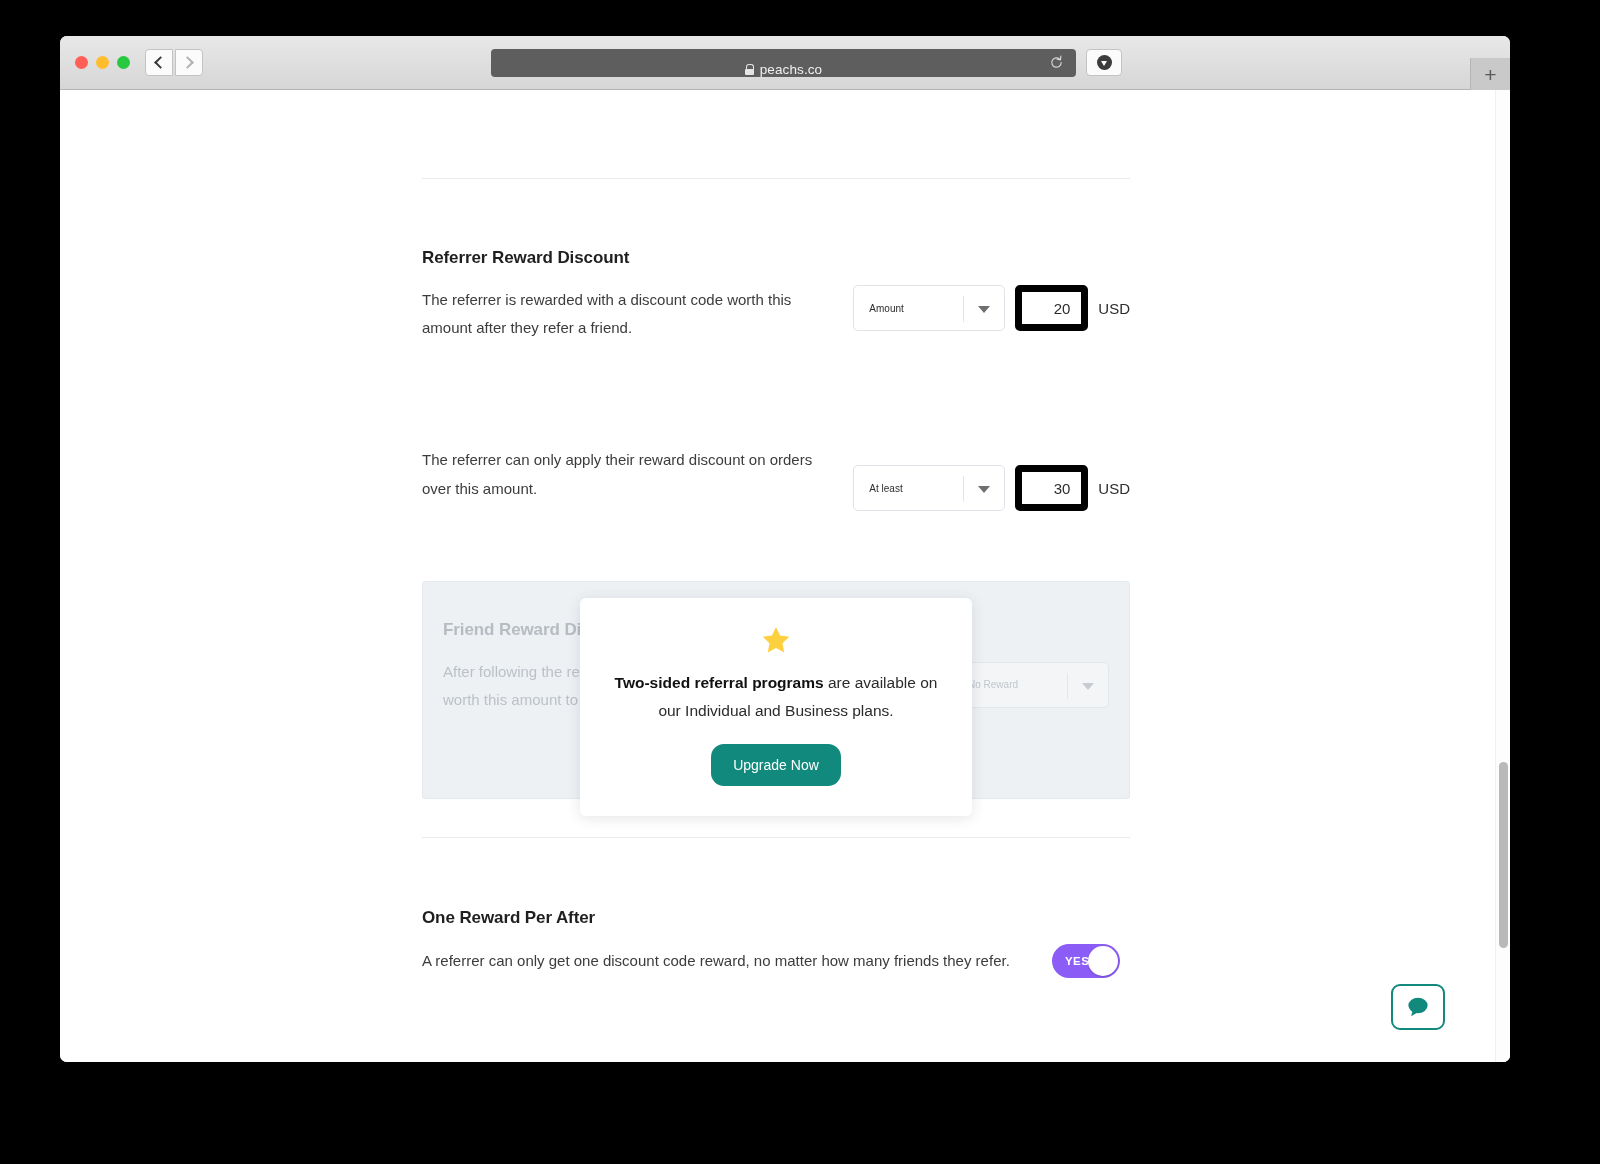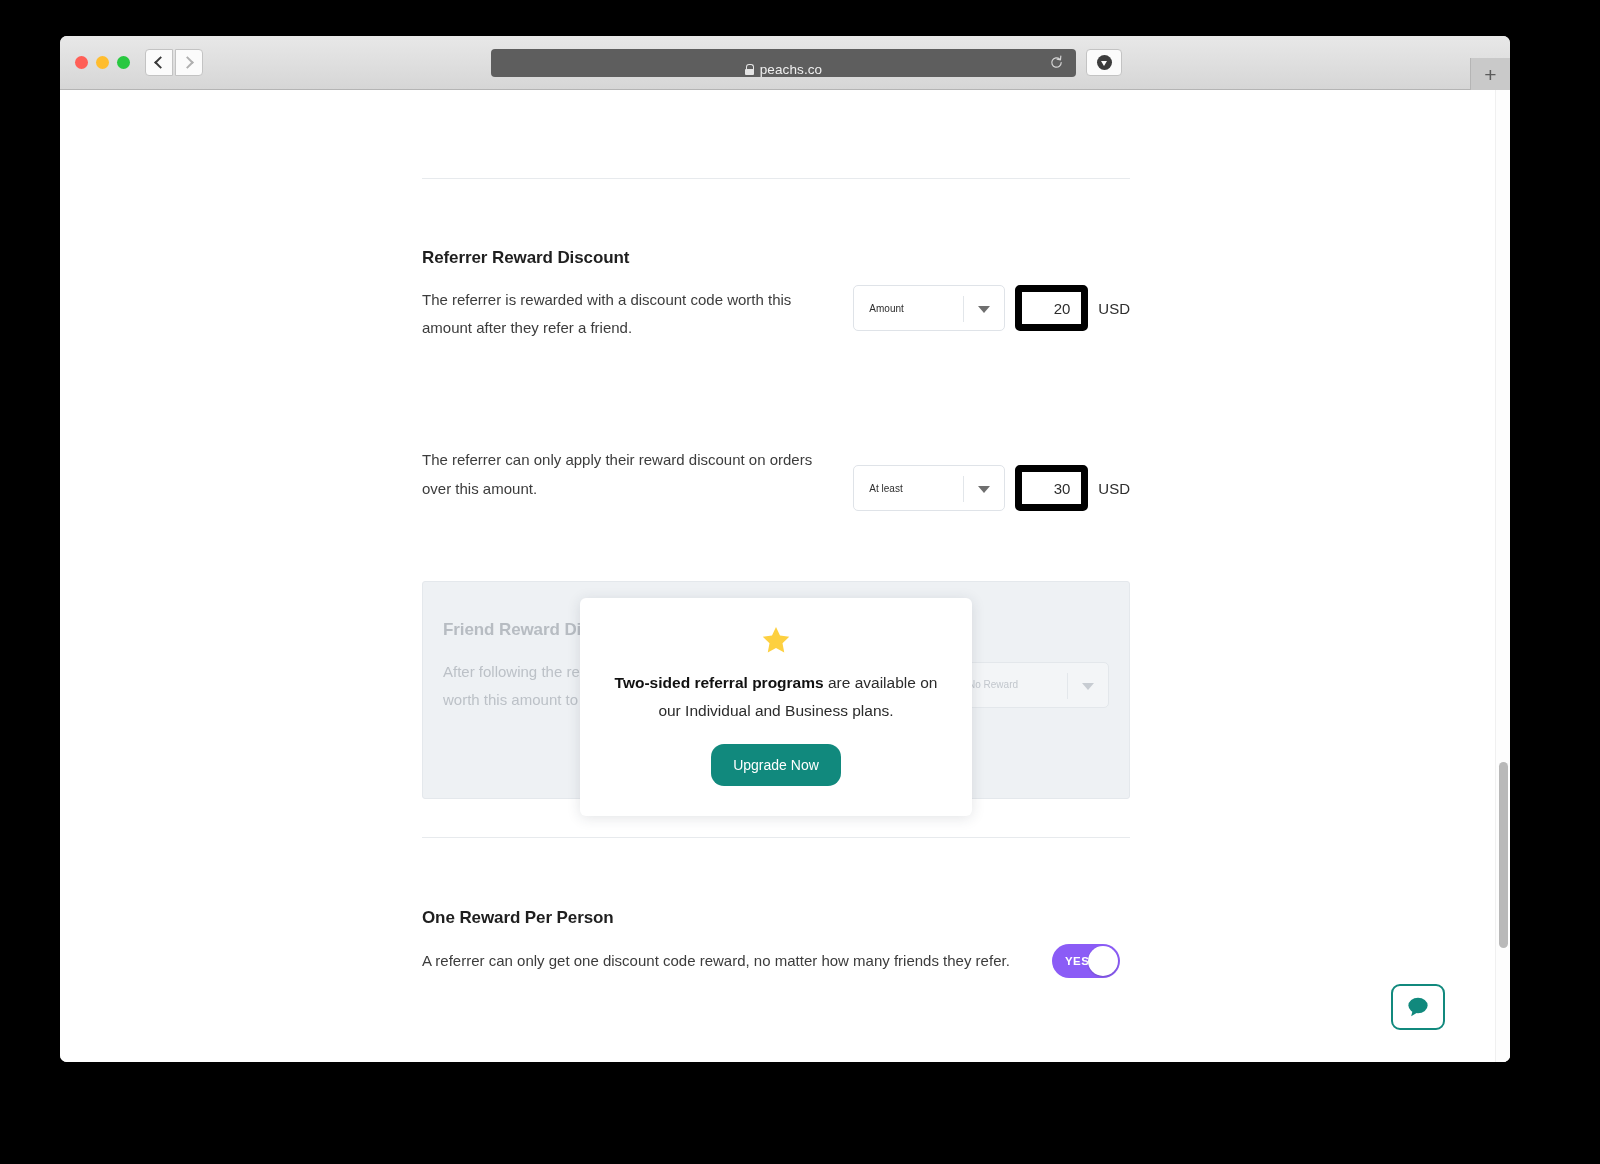--- a/index.html
+++ b/index.html
@@ -406,21 +406,21 @@
             <div class="upsell-text">
               <b>Two-sided referral programs</b><span> are available on our Individual and Business plans.</span>
             </div>
             <button class="upgrade-btn">Upgrade Now</button>
           </div>
         </div>
 
         <div class="hr" style="margin-top:38px;"></div>
 
         <div class="setting" style="margin-top:65px;">
-          <div class="setting-title">One Reward Per Person</div>
+          <div class="setting-title">One Reward Per After</div>
           <div class="setting-desc" style="width:640px; margin-top:19px;">A referrer can only get one discount code reward, no matter how many friends they refer.</div>
           <div class="toggle" style="top:41px;">
             <span class="toggle-label">YES</span>
             <span class="toggle-knob"></span>
           </div>
         </div>
 
       </div>
 
       <div class="chat-button">

